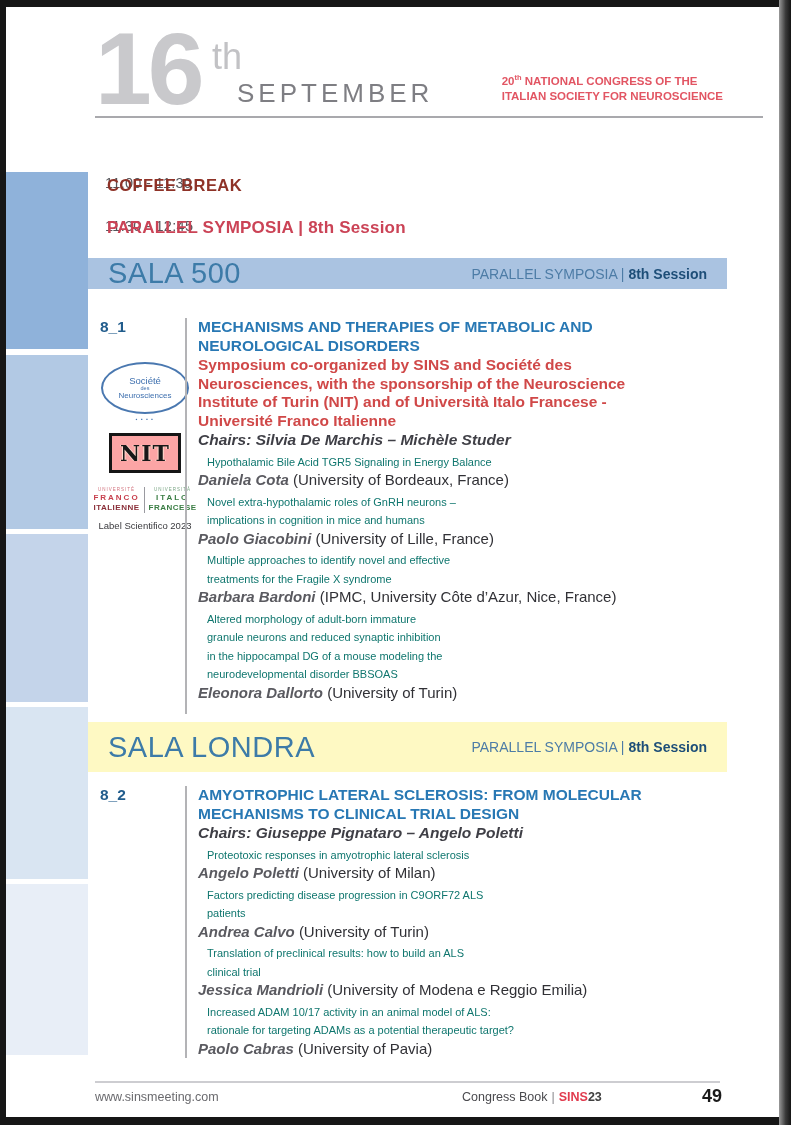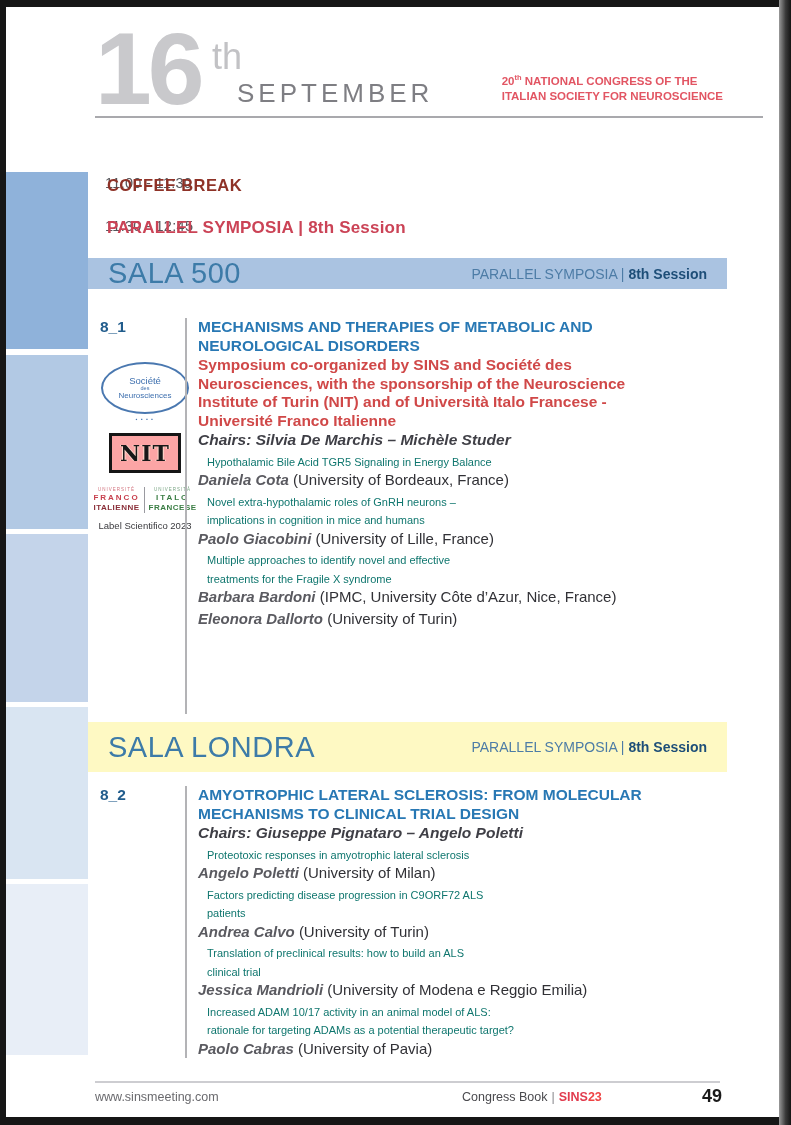--- a/index.html
+++ b/index.html
@@ -73,21 +73,21 @@
   .uni-sub{font-size:8px;font-weight:700;letter-spacing:0.5px;}
   .uni-red .uni-top{color:#d2737e;} .uni-red .uni-main{color:#c8404e;} .uni-red .uni-sub{color:#8a2e38;}
   .uni-green .uni-top{color:#7aa584;} .uni-green .uni-main{color:#3a7d44;} .uni-green .uni-sub{color:#3a7d44;}
   .label-sci{margin-top:7px;font-size:9.5px;color:#39393d;}
   
   .footer-rule{position:absolute;left:95px;top:1081px;width:625px;height:2px;background:#cdcdd1;}
   .foot-site{position:absolute;left:95px;top:1090px;font-size:12.5px;color:#6a6a6e;}
   .foot-center{position:absolute;left:462px;top:1090px;font-size:12.5px;color:#4a4a4e;}
   .foot-center .sep{color:#8a8a8e;padding:0 4px;}
   .foot-center .sins{color:#e13b4e;font-weight:700;}
-  .foot-center .yr{color:#ef4444;font-weight:700;}
+  .foot-center .yr{color:#404040;font-weight:700;}
   .page-num{position:absolute;left:690px;top:1086px;width:32px;text-align:right;
         font-size:18px;font-weight:700;color:#1a1a1a;}
 </style>
 </head>
 <body>
 
 <div class="page">
 
   <div class="frame-top"></div>
   <div class="frame-left"></div>
@@ -164,20 +164,24 @@
       <div class="talk-title">Novel extra-hypothalamic roles of GnRH neurons –
 implications in cognition in mice and humans</div>
       <div class="talk-speaker"><span class="spk">Paolo Giacobini</span> <span>(University of Lille, France)</span></div>
     </div>
     <div class="talk">
       <div class="talk-title">Multiple approaches to identify novel and effective
 treatments for the Fragile X syndrome</div>
       <div class="talk-speaker"><span class="spk">Barbara Bardoni</span> <span>(IPMC, University Côte d’Azur, Nice, France)</span></div>
     </div>
     <div class="talk">
+      <div class="talk-title">Altered morphology of adult-born immature
+granule neurons and reduced synaptic inhibition
+in the hippocampal DG of a mouse modeling the
+neurodevelopmental disorder BBSOAS</div>
       <div class="talk-speaker"><span class="spk">Eleonora Dallorto</span> <span>(University of Turin)</span></div>
     </div>
   </div>
 
   <div class="banner banner-londra">
     <span class="room-name">SALA LONDRA</span>
     <span class="banner-right"><span>PARALLEL SYMPOSIA | </span><b>8th Session</b></span>
   </div>
 
   <div class="sess-code code-2">8_2</div>

